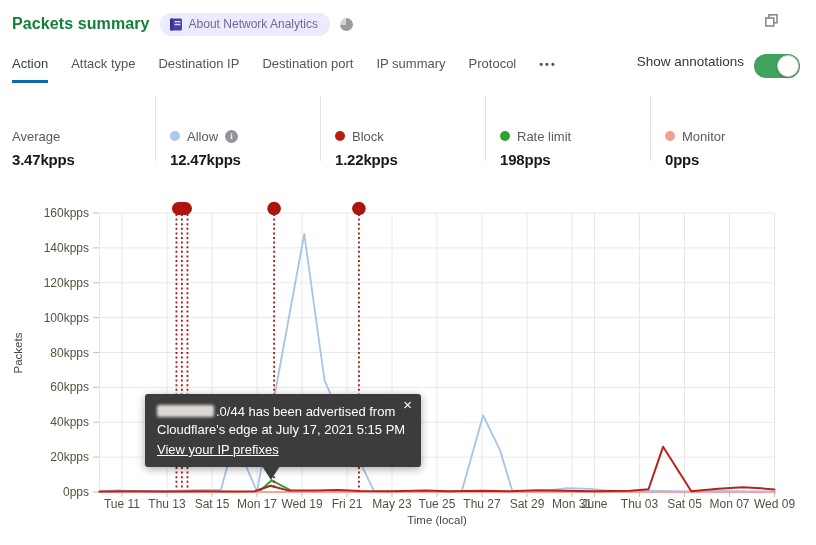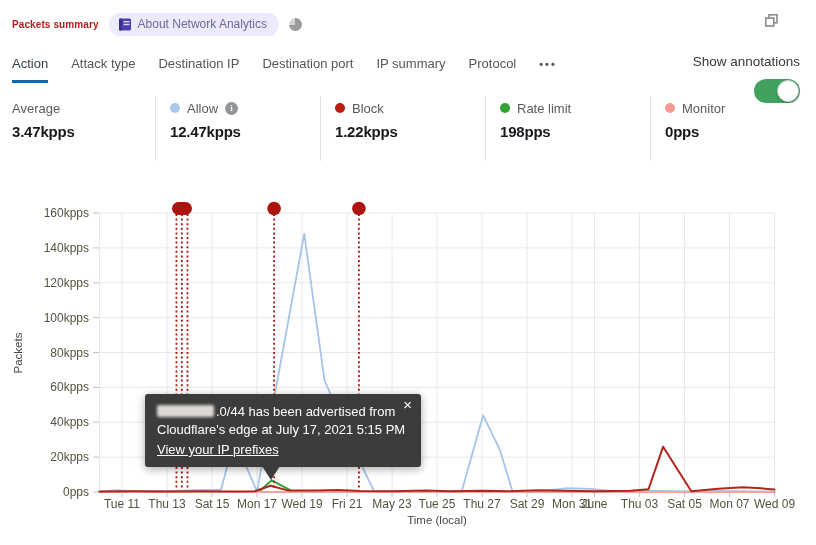--- a/index.html
+++ b/index.html
@@ -1,42 +1,42 @@
 <!DOCTYPE html>
 <html><head>
 <meta charset="utf-8">
 <style>
   html,body{margin:0;padding:0;background:#fff;}
   *{box-sizing:border-box;font-family:"Liberation Sans",sans-serif;}
   #screen{position:relative;width:816px;height:545px;background:#fff;overflow:hidden;}
 
   
   .hdr-row{position:absolute;top:10px;left:12px;right:10px;height:28px;display:flex;align-items:center;}
-  .page-title{font-size:10px;font-weight:700;color:#b91c1c;letter-spacing:.1px;}
+  .page-title{font-size:16px;font-weight:700;color:#15803d;letter-spacing:.1px;}
   .badge{display:inline-flex;align-items:center;gap:6px;margin-left:10px;height:23px;padding:0 12px 0 9px;
          background:#eceafd;border-radius:12px;cursor:pointer;}
   .badge-label{font-size:12px;color:#6e6a94;}
   .pie-icon{width:13px;height:13px;border-radius:50%;margin-left:10px;
             background:conic-gradient(#9a9a9a 0deg 270deg,#d4d4d4 270deg 360deg);}
   .popout{position:absolute;right:27px;top:3px;width:15px;height:15px;cursor:pointer;}
 
   
   .tabs-row{position:absolute;top:52px;left:12px;right:16px;display:flex;align-items:flex-start;}
   .tab{font-size:13px;color:#51565a;padding:4px 0 9px 0;margin-right:23px;border-bottom:3px solid transparent;cursor:pointer;white-space:nowrap;}
   .tab.active{color:#333e47;border-bottom-color:#0f68ab;}
   .tab-more{font-size:11px;font-weight:bold;letter-spacing:2px;color:#555;padding:6px 0;cursor:pointer;}
-  .toggle-wrap{margin-left:auto;display:flex;align-items:flex-end;gap:10px;padding-top:2px;flex-direction:column;}
+  .toggle-wrap{margin-left:auto;display:flex;align-items:flex-start;gap:10px;padding-top:2px;}
   .toggle-label{font-size:13.5px;color:#33383c;}
   .switch{position:relative;width:46px;height:24px;border-radius:12px;background:#41a25e;cursor:pointer;}
   .knob{position:absolute;right:1px;top:1px;width:22px;height:22px;border-radius:50%;background:#fff;
         border:1px solid #cfcfcf;box-shadow:0 1px 2px rgba(0,0,0,.25);}
 
   
   .stat-card{position:absolute;top:100px;}
-  .stat-head{display:flex;align-items:center;gap:7px;height:16px;}
+  .stat-head{display:flex;align-items:center;gap:7px;height:16px;margin-top:28px;}
   .stat-label{font-size:13px;color:#595959;}
   .dot{width:10px;height:10px;border-radius:50%;}
   .info-icon{width:13px;height:13px;border-radius:50%;background:#91959a;color:#fff;font-size:9px;font-weight:bold;
              display:inline-flex;align-items:center;justify-content:center;font-family:"Liberation Serif",serif;cursor:pointer;}
   .stat-value{margin-top:7px;font-size:15px;font-weight:600;color:#17191c;letter-spacing:-.2px;}
   .vdiv{position:absolute;top:96px;width:1px;height:65px;background:#e3e3e3;}
 
   
   #chart-svg{position:absolute;left:0;top:0;z-index:1;}
   #chart-svg text{font-family:"Liberation Sans",sans-serif;}

